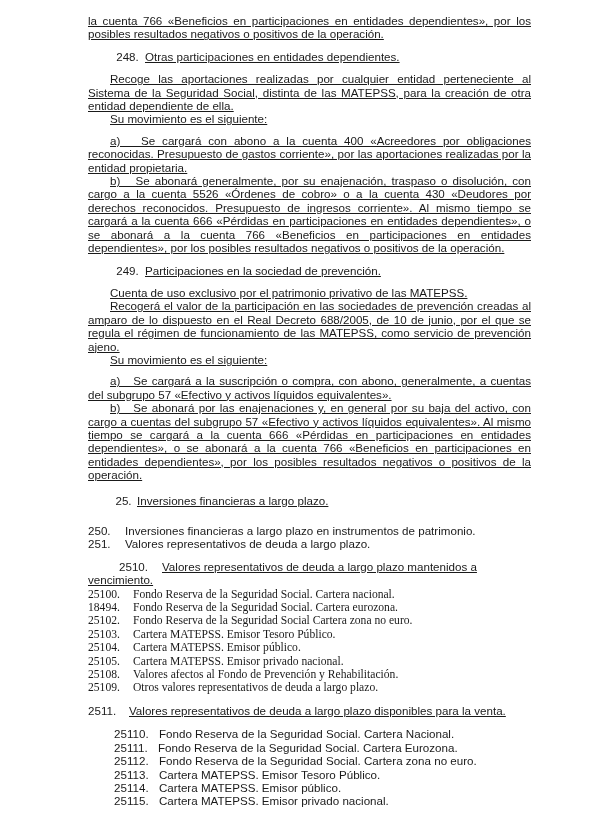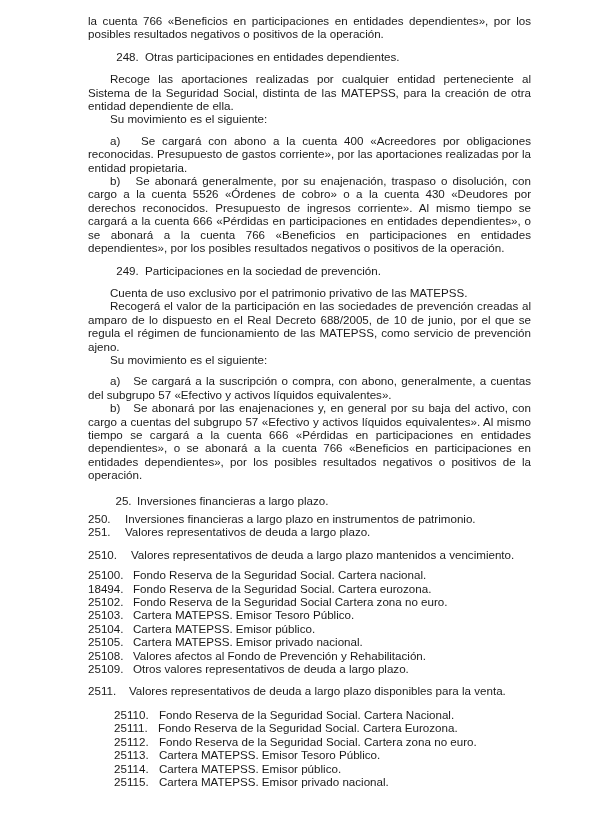--- a/index.html
+++ b/index.html
@@ -2,21 +2,21 @@
 <html><head>
 <meta charset="utf-8">
 <style>
   html, body { margin: 0; padding: 0; background: #ffffff; }
   body { width: 600px; height: 815px; position: relative; overflow: hidden; }
   .page {
     position: absolute; left: 88px; top: 14px; width: 443px;
     font-family: "Liberation Sans", sans-serif;
     font-size: 11.6px; line-height: 13.4px; color: #1a1a1a;
   }
-  p { margin: 0; text-align: justify; }
+  p { margin: 0; text-align: justify; text-decoration: underline; }
   .ind { text-indent: 22px; }
   .gap { margin-top: 9px; }
   .gap-sm { margin-top: 8px; }
   .heading { padding-left: 22px; text-align: left; }
   .heading .num { display: inline-block; min-width: 35px; text-align: center; }
   .heading.h2 .num { min-width: 37px; }
   .list { margin: 0; padding: 0; list-style: none; }
   .list li { padding-left: 0; text-align: left; white-space: nowrap; }
   .list .num { display: inline-block; }
   .list.l5 .num { width: 45px; }
@@ -39,28 +39,28 @@
   <p class="heading gap"><span class="num">249.</span><span>Participaciones en la sociedad de prevención.</span></p>
 
   <p class="ind gap">Cuenta de uso exclusivo por el patrimonio privativo de las MATEPSS.</p>
   <p class="ind">Recogerá el valor de la participación en las sociedades de prevención creadas al amparo de lo dispuesto en el Real Decreto 688/2005, de 10 de junio, por el que se regula el régimen de funcionamiento de las MATEPSS, como servicio de prevención ajeno.</p>
   <p class="ind">Su movimiento es el siguiente:</p>
   <p class="ind gap-sm">a)&nbsp;&nbsp;&nbsp;Se cargará a la suscripción o compra, con abono, generalmente, a cuentas del subgrupo 57 «Efectivo y activos líquidos equivalentes».</p>
   <p class="ind">b)&nbsp;&nbsp;&nbsp;Se abonará por las enajenaciones y, en general por su baja del activo, con cargo a cuentas del subgrupo 57 «Efectivo y activos líquidos equivalentes». Al mismo tiempo se cargará a la cuenta 666 «Pérdidas en participaciones en entidades dependientes», o se abonará a la cuenta 766 «Beneficios en participaciones en entidades dependientes», por los posibles resultados negativos o positivos de la operación.</p>
 
   <p class="heading h2 gap" style="margin-top:12px;"><span class="num" style="min-width:27px;">25.</span><span>Inversiones financieras a largo plazo.</span></p>
 
-  <ul class="list l3b" style="margin-top:5px;">
+  <ul class="list l3b" style="margin-top:17px;">
     <li><span class="num">250.</span><span>Inversiones financieras a largo plazo en instrumentos de patrimonio.</span></li>
     <li><span class="num">251.</span><span>Valores representativos de deuda a largo plazo.</span></li>
   </ul>
 
-  <p class="gap" style="text-align:left;"><span style="display:inline-block;width:43px;">2510.</span><span>Valores representativos de deuda a largo plazo mantenidos a vencimiento.</span></p>
+  <p class="gap" style="text-align:left;"><span style="display:inline-block;width:43px;margin-left:31px;">2510.</span><span>Valores representativos de deuda a largo plazo mantenidos a vencimiento.</span></p>
 
-  <ul class="list l5" style="margin-top:7px;">
+  <ul class="list l5" style="margin-top:1px;font-family:Liberation Serif, serif;">
     <li><span class="num">25100.</span><span>Fondo Reserva de la Seguridad Social. Cartera nacional.</span></li>
     <li><span class="num">18494.</span><span>Fondo Reserva de la Seguridad Social. Cartera eurozona.</span></li>
     <li><span class="num">25102.</span><span>Fondo Reserva de la Seguridad Social Cartera zona no euro.</span></li>
     <li><span class="num">25103.</span><span>Cartera MATEPSS. Emisor Tesoro Público.</span></li>
     <li><span class="num">25104.</span><span>Cartera MATEPSS. Emisor público.</span></li>
     <li><span class="num">25105.</span><span>Cartera MATEPSS. Emisor privado nacional.</span></li>
     <li><span class="num">25108.</span><span>Valores afectos al Fondo de Prevención y Rehabilitación.</span></li>
     <li><span class="num">25109.</span><span>Otros valores representativos de deuda a largo plazo.</span></li>
   </ul>
 

